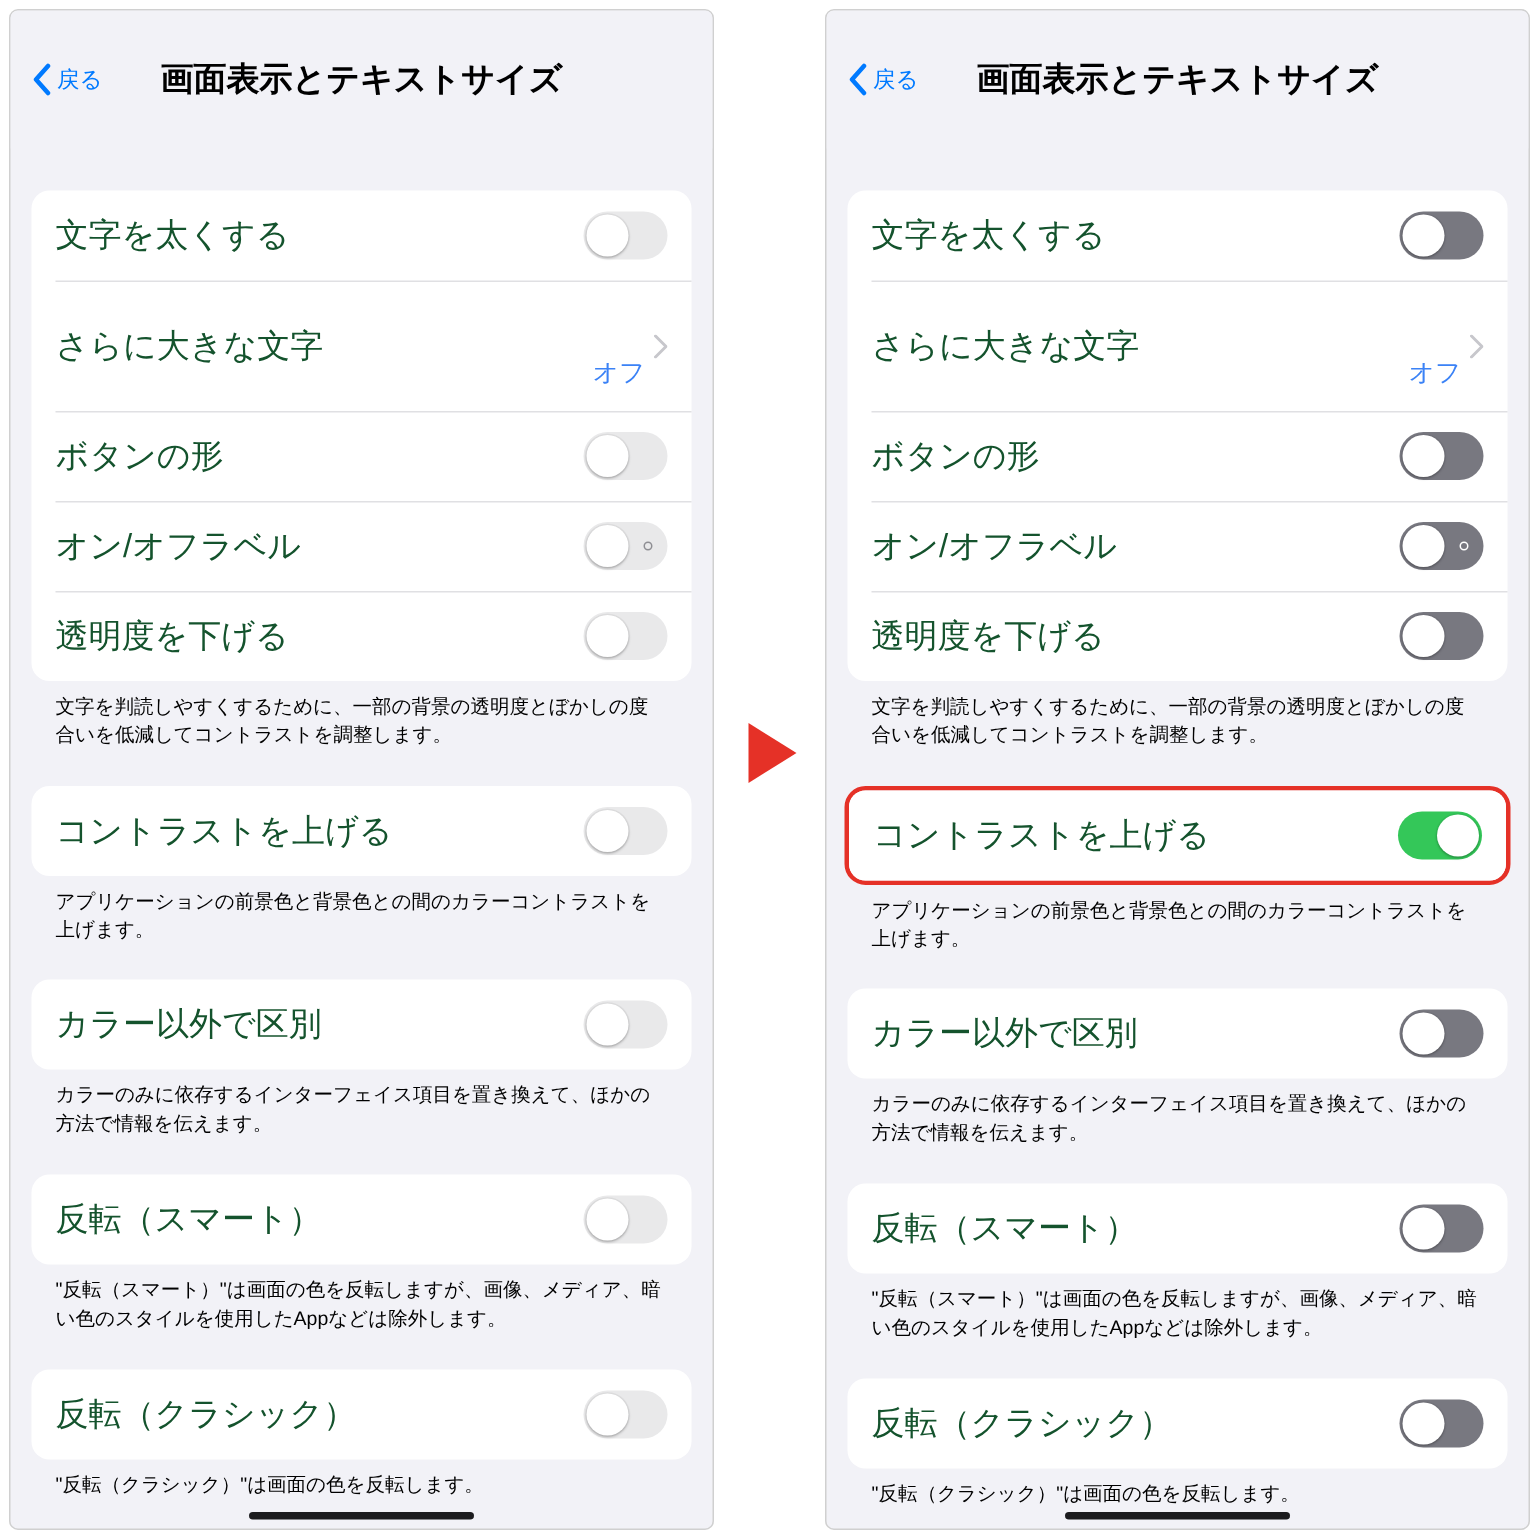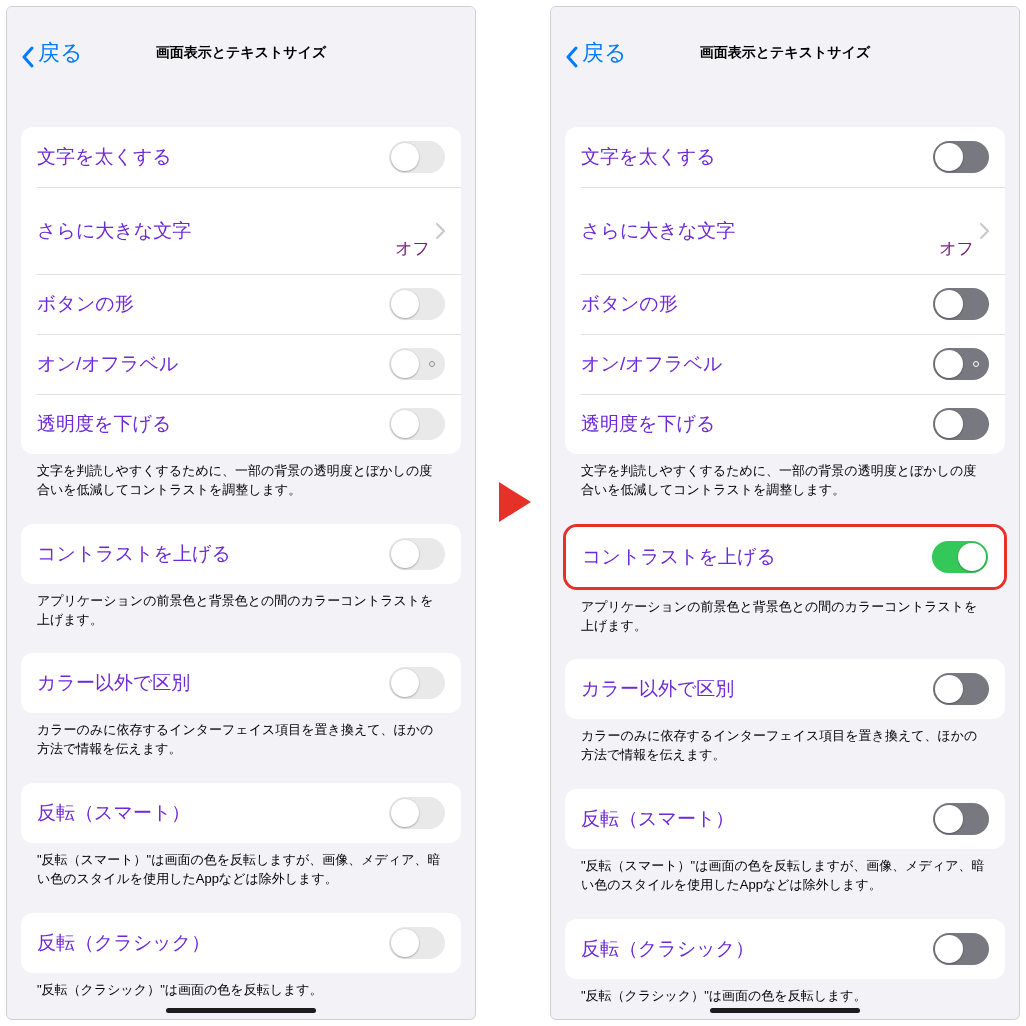--- a/index.html
+++ b/index.html
@@ -37,28 +37,28 @@
     align-items: center;
     justify-content: center;
     background: #f2f2f7;
   }
   .nav-back {
     position: absolute;
     left: 14px;
     top: 50%;
     transform: translateY(-50%);
     display: flex;
-    align-items: flex-end;
+    align-items: center;
     color: #007aff;
-    font-size: 22px;
+    font-size: 15px;
     cursor: pointer;
   }
   .nav-back svg { margin-right: 4px; }
   .nav-title {
-    font-size: 14px;
+    font-size: 22px;
     font-weight: 600;
     color: #000;
   }
 
   .content {
     padding: 0 14px 40px 14px;
     height: calc(100% - 92px);
     overflow: hidden;
   }
 
@@ -78,31 +78,31 @@
     min-height: 52px;
   }
   .row + .row::before {
     content: "";
     position: absolute;
     left: 16px; right: 0; top: 0;
     height: 1px;
     background: #e0e0e3;
   }
   .row-label {
-    font-size: 19px;
-    color: #6d28d9;
+    font-size: 22px;
+    color: #14532d;
   }
   .row-trailing {
     display: flex;
     align-items: center;
     gap: 6px;
   }
   .value-text {
     font-size: 17px;
-    color: #701a75;
+    color: #3b82f6;
     margin-top: 36px;
   }
   .chevron {
     color: #c7c7cc;
   }
 
   
   .toggle {
     width: 56px;
     height: 32px;

